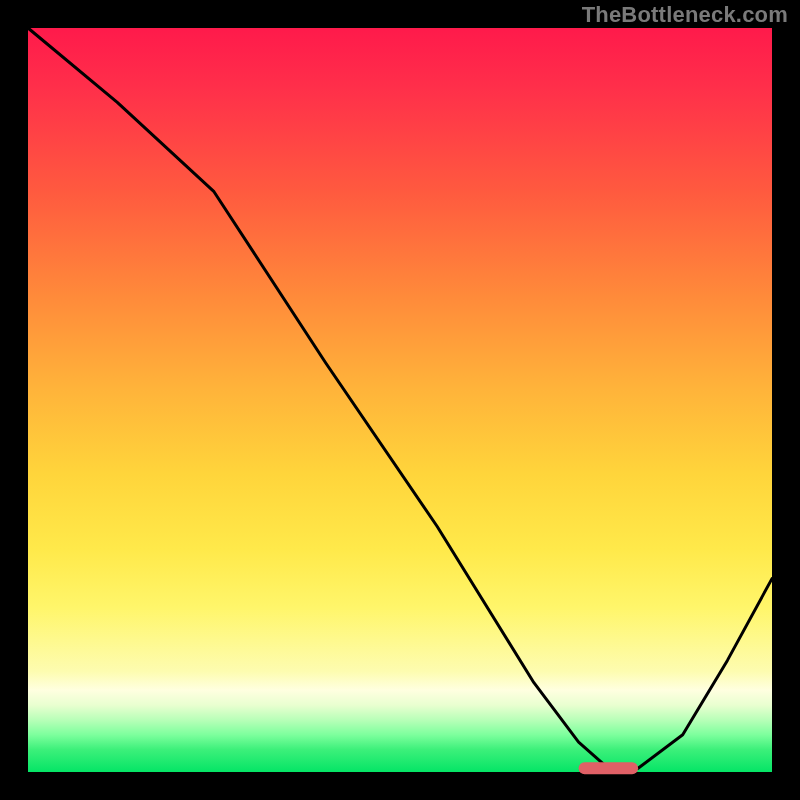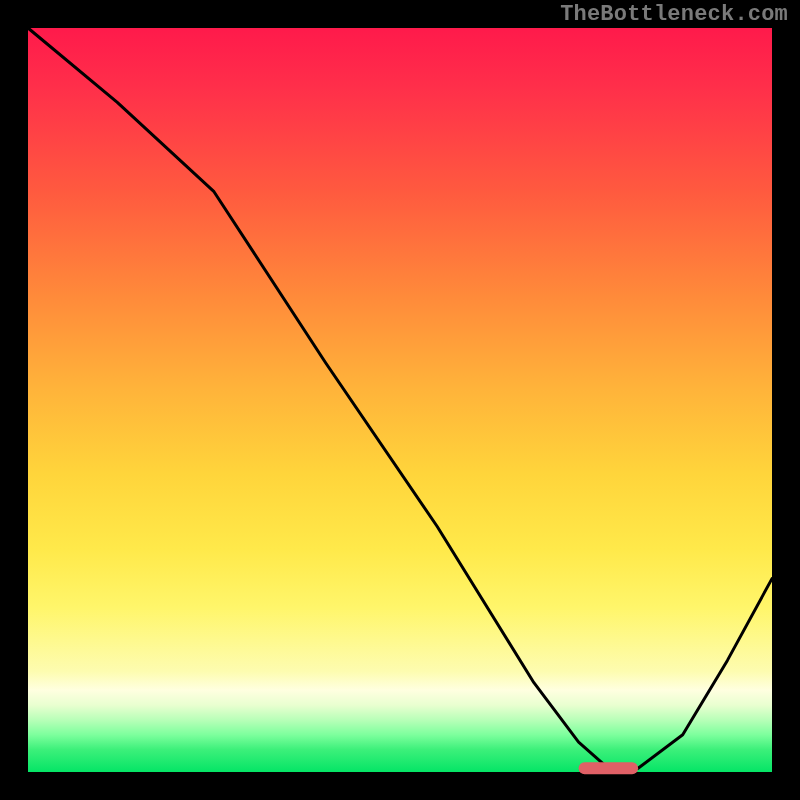--- a/index.html
+++ b/index.html
@@ -8,21 +8,20 @@
     width: 800px;
     height: 800px;
     background: #000;
     font-family: Arial, Helvetica, sans-serif;
   }
   .outer {
     position: relative;
     width: 800px;
     height: 800px;
     background: #000;
-    font-family: Liberation Mono, monospace;
   }
   .watermark {
     position: absolute;
     top: 2px;
     right: 12px;
     color: #7a7a7a;
     font-size: 22px;
     font-weight: 600;
     letter-spacing: 0.2px;
   }

